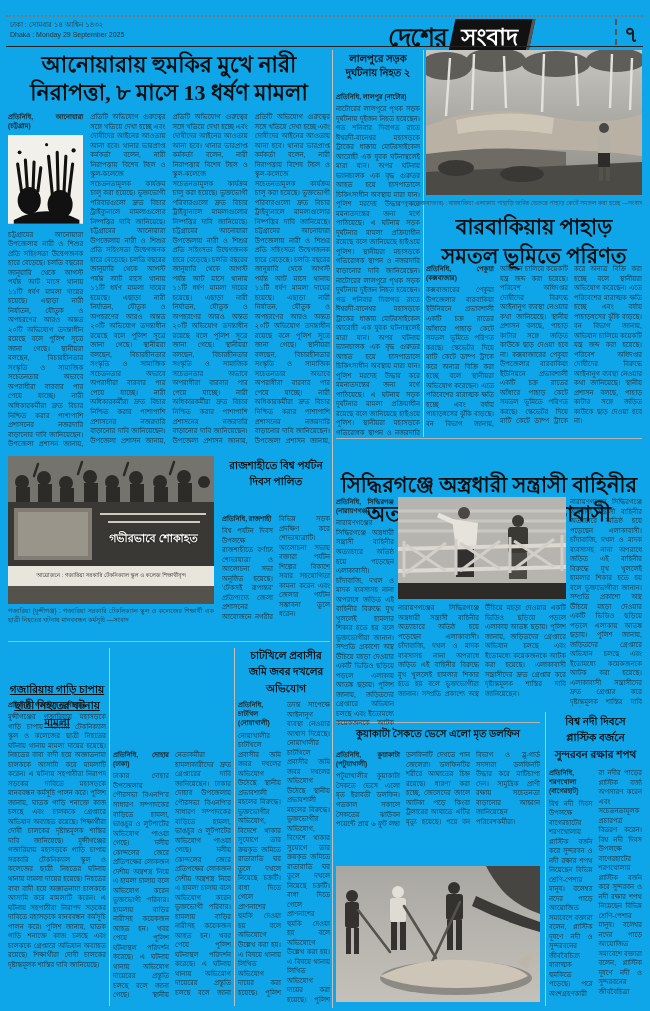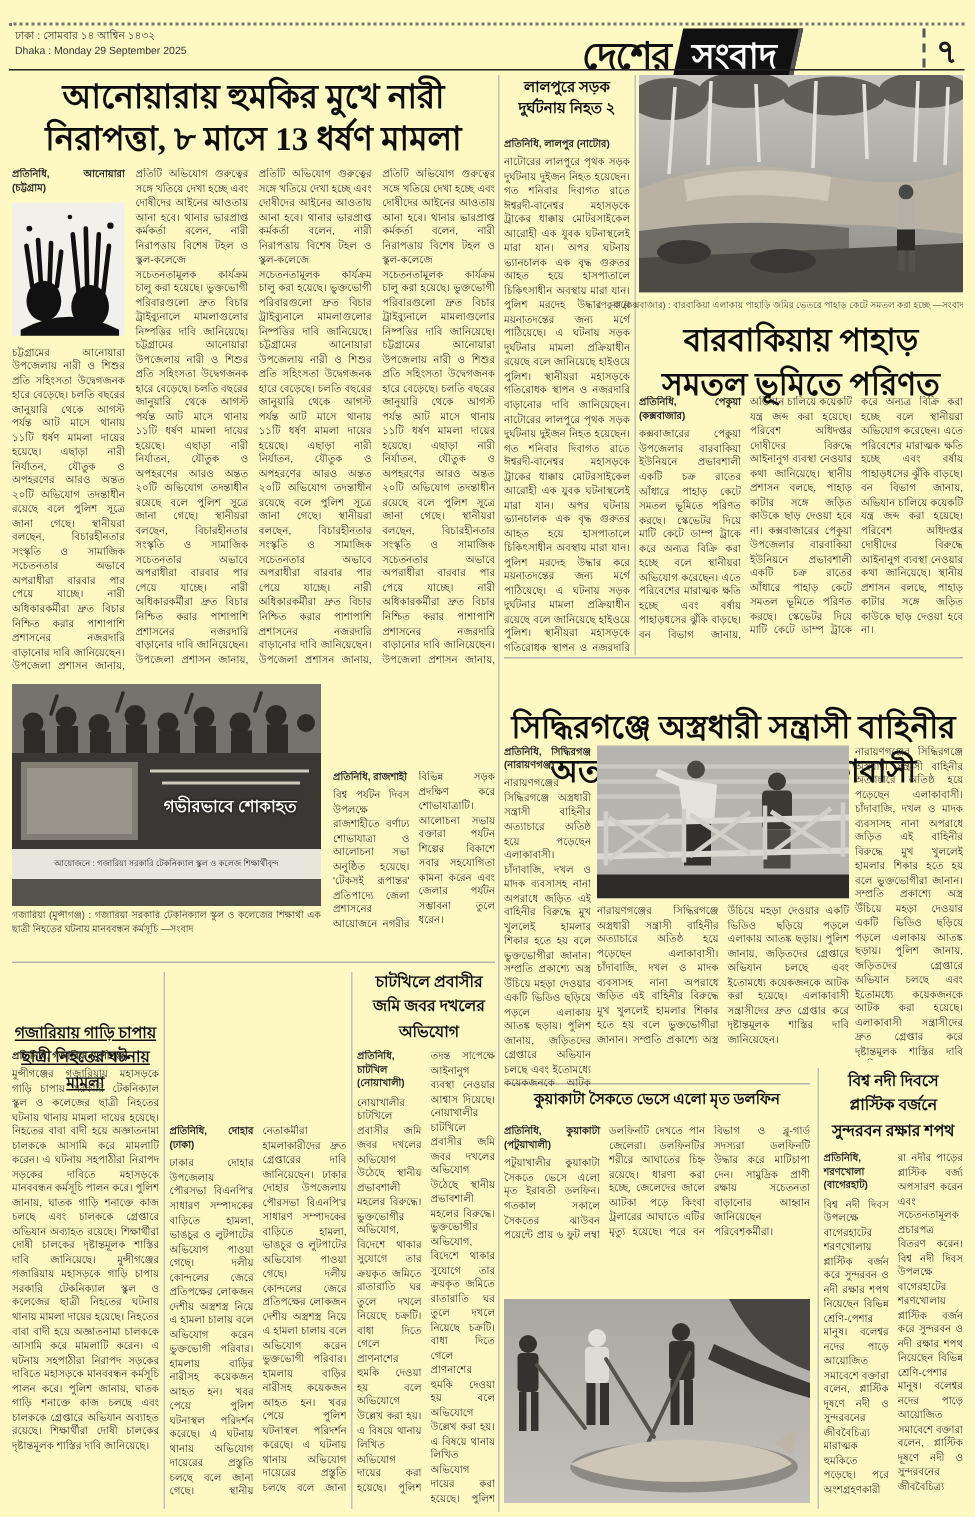--- a/index.html
+++ b/index.html
@@ -1,17 +1,17 @@
 <!DOCTYPE html>
 <html><head>
 <meta charset="utf-8">
 <style>
   html,body{margin:0;padding:0;}
   body{background:#e8e6e0;font-family:"Liberation Sans", sans-serif;}
-  .page{position:relative;width:650px;height:1011px;background:#fef9c3;color:#1a1a1a;overflow:hidden;margin:0 auto;}
+  .page{position:relative;width:650px;height:1011px;background:#0ea5e9;color:#1a1a1a;overflow:hidden;margin:0 auto;}
   .abs{position:absolute;}
   
   .toprule{left:6px;top:15px;width:637px;border-top:2px dotted #777;height:0;}
   .headrule{left:6px;top:46px;width:637px;border-top:1.5px solid #222;height:0;}
   .dateline{left:10px;top:20px;font-size:7px;line-height:1.45;color:#333;}
   .masthead{left:388px;top:18px;width:222px;display:flex;align-items:center;gap:4px;}
   .masthead .w1{font-size:25px;font-weight:bold;letter-spacing:-1px;color:#111;font-family:"Liberation Serif", serif;}
   .masthead .w2box{background:#111;transform:skewX(-12deg);padding:0 10px 3px 10px;border-right:3px solid #555;}
   .masthead .w2{display:inline-block;transform:skewX(12deg);color:#fff;font-size:23px;font-weight:bold;font-family:"Liberation Serif", serif;}
   .pagedash{left:615px;top:19px;height:26px;border-left:2px dashed #555;width:0;}
@@ -129,20 +129,21 @@
           <line x1="100" y1="66" x2="192" y2="66"></line>
         </g>
       <rect x="0" y="110" width="206" height="20" fill="#e8e5dd"></rect>
       <rect x="0" y="130" width="206" height="18" fill="#55524c"></rect>
     </svg>
     <div class="banner-txt" style="left:88px;top:76px;width:115px;">গভীরভাবে শোকাহত</div>
     <div class="banner-sub" style="left:4px;top:116px;width:198px;">আয়োজনে : গজারিয়া সরকারি টেকনিক্যাল স্কুল ও কলেজ শিক্ষার্থীবৃন্দ</div>
   </div>
   <div class="abs caption" style="left:8px;top:607px;width:206px;height:26px;overflow:hidden;">গজারিয়া (মুন্সীগঞ্জ) : গজারিয়া সরকারি টেকনিক্যাল স্কুল ও কলেজের শিক্ষার্থী এক ছাত্রী নিহতের ঘটনায় মানববন্ধন কর্মসূচি —সংবাদ</div>
 
+  <div class="abs hl hl-xs" style="left:222px;top:458px;width:108px;">রাজশাহীতে বিশ্ব পর্যটন দিবস পালিত</div>
   <div class="abs cols2 bodytxt" style="left:222px;top:514px;width:108px;height:122px;">
     <span class="byline">প্রতিনিধি, রাজশাহী</span>
     <span>বিশ্ব পর্যটন দিবস উপলক্ষে রাজশাহীতে বর্ণাঢ্য শোভাযাত্রা ও আলোচনা সভা অনুষ্ঠিত হয়েছে। 'টেকসই রূপান্তর' প্রতিপাদ্যে জেলা প্রশাসনের আয়োজনে নগরীর বিভিন্ন সড়ক প্রদক্ষিণ করে শোভাযাত্রাটি। আলোচনা সভায় বক্তারা পর্যটন শিল্পের বিকাশে সবার সহযোগিতা কামনা করেন এবং জেলার পর্যটন সম্ভাবনা তুলে ধরেন।</span>
   </div>
 
   <div class="abs hl hl-sm" style="left:336px;top:52px;width:84px;">লালপুরে সড়ক দুর্ঘটনায় নিহত ২</div>
   <div class="abs bodytxt" style="left:336px;top:92px;width:84px;height:344px;">
     <span class="byline">প্রতিনিধি, লালপুর (নাটোর)</span>
     <span>নাটোরের লালপুরে পৃথক সড়ক দুর্ঘটনায় দুইজন নিহত হয়েছেন। গত শনিবার দিবাগত রাতে ঈশ্বরদী-বানেশ্বর মহাসড়কে ট্রাকের ধাক্কায় মোটরসাইকেল আরোহী এক যুবক ঘটনাস্থলেই মারা যান। অপর ঘটনায় ভ্যানচালক এক বৃদ্ধ গুরুতর আহত হয়ে হাসপাতালে চিকিৎসাধীন অবস্থায় মারা যান। পুলিশ মরদেহ উদ্ধার করে ময়নাতদন্তের জন্য মর্গে পাঠিয়েছে। এ ঘটনায় সড়ক দুর্ঘটনার মামলা প্রক্রিয়াধীন রয়েছে বলে জানিয়েছে হাইওয়ে পুলিশ। স্থানীয়রা মহাসড়কে গতিরোধক স্থাপন ও নজরদারি বাড়ানোর দাবি জানিয়েছেন। নাটোরের লালপুরে পৃথক সড়ক দুর্ঘটনায় দুইজন নিহত হয়েছেন। গত শনিবার দিবাগত রাতে ঈশ্বরদী-বানেশ্বর মহাসড়কে ট্রাকের ধাক্কায় মোটরসাইকেল আরোহী এক যুবক ঘটনাস্থলেই মারা যান। অপর ঘটনায় ভ্যানচালক এক বৃদ্ধ গুরুতর আহত হয়ে হাসপাতালে চিকিৎসাধীন অবস্থায় মারা যান। পুলিশ মরদেহ উদ্ধার করে ময়নাতদন্তের জন্য মর্গে পাঠিয়েছে। এ ঘটনায় সড়ক দুর্ঘটনার মামলা প্রক্রিয়াধীন রয়েছে বলে জানিয়েছে হাইওয়ে পুলিশ। স্থানীয়রা মহাসড়কে গতিরোধক স্থাপন ও নজরদারি বাড়ানোর দাবি জানিয়েছেন।</span>
   </div>

